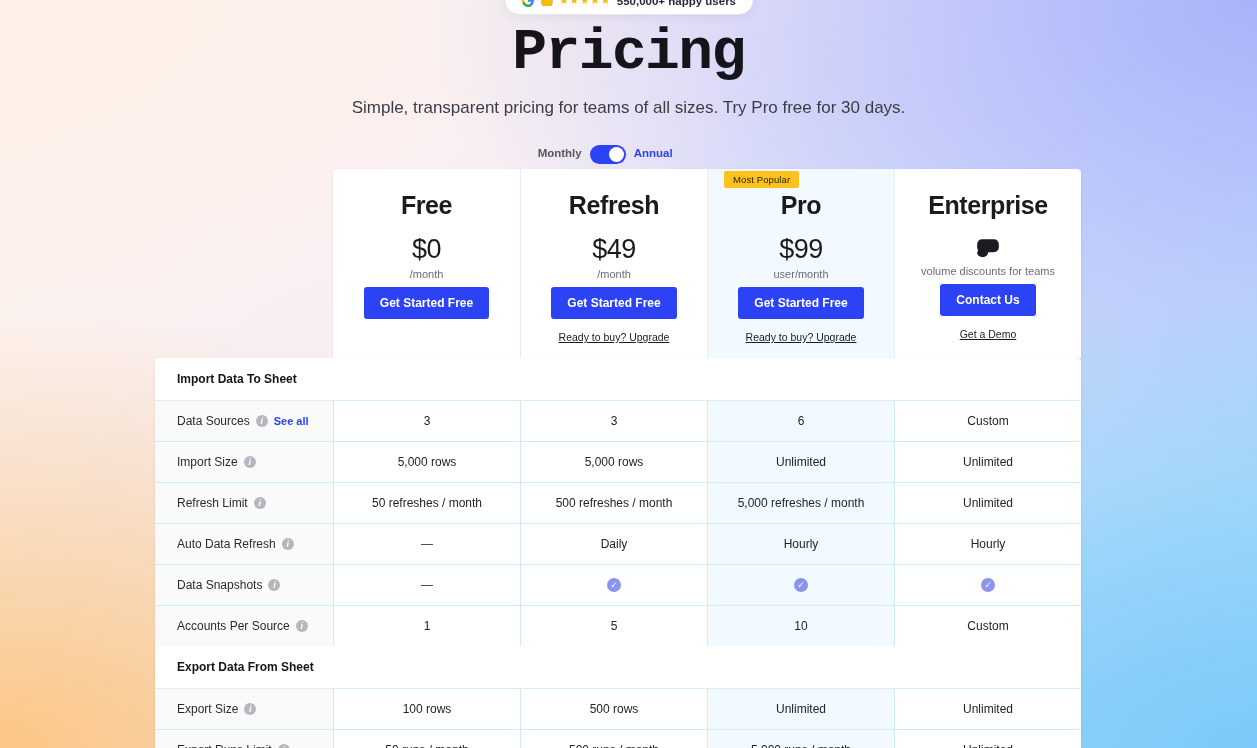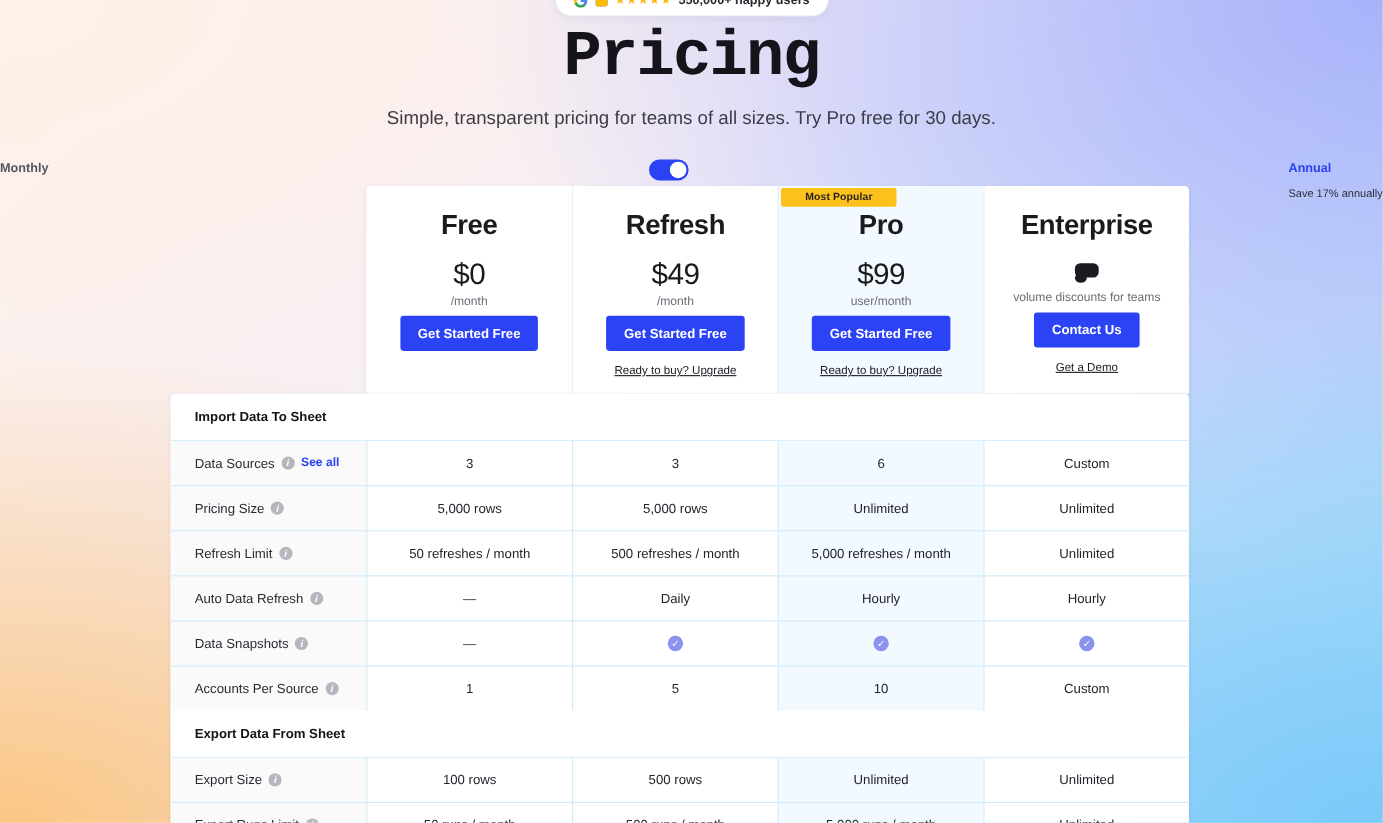--- a/index.html
+++ b/index.html
@@ -30,21 +30,21 @@
   .rp-text { font-weight: bold; font-size: 11.5px; }
 
   h1.page-title {
     font-size: 58px; font-weight: bold; letter-spacing: -1.6px;
     line-height: 1; padding-top: 24px; color: #14141a; font-family: Liberation Mono, monospace;
   }
   .subtitle { font-size: 17px; color: #3c3c46; margin-top: 16px; }
 
   
   .toggle-wrap {
-    margin-top: 26px; display: flex; justify-content: space-between;
+    margin-top: 26px; display: flex; justify-content: center;
     align-items: flex-start; gap: 8px;
   }
   .toggle-label { font-size: 11.5px; font-weight: bold; color: #56565f; padding-top: 3px; }
   .toggle-label.active { color: #2b42f5; }
   .switch {
     width: 36px; height: 19px; border-radius: 999px; background: #2b42f5;
     position: relative; cursor: pointer; flex: none; margin-top: 1px;
   }
   .switch .knob {
     position: absolute; top: 2px; right: 2px; width: 15px; height: 15px;
@@ -57,23 +57,23 @@
   .plans {
     position: absolute; left: 333px; top: 169px; width: 748px; height: 189px;
     display: grid; grid-template-columns: repeat(4, 1fr);
     background: #fff; border-radius: 4px 4px 0 0; overflow: hidden;
     box-shadow: 0 1px 3px rgba(30,30,60,.08);
   }
   .plan { position: relative; text-align: center; padding-top: 22px; }
   .plan + .plan { border-left: 1px solid #e9eef5; }
   .plan.popular { background: #f2f9ff; }
   .badge {
-    position: absolute; top: 2px; left: 2px;
-    background: #fcc21b; color: #231f20; font-size: 9.5px; font-weight: bold;
-    padding: 3px 22px; border-radius: 2px; letter-spacing: .1px;
+    position: absolute; top: 2px; left: 16px;
+    background: #fcc21b; color: #231f20; font-size: 9.5px; font-weight: normal;
+    padding: 3px 9px; border-radius: 2px; letter-spacing: .1px;
   }
   .plan-name { font-size: 25px; font-weight: bold; letter-spacing: -.4px; }
   .plan-price { font-size: 27px; font-weight: normal; margin-top: 14px; letter-spacing: -.5px; }
   .plan-unit { font-size: 11px; color: #6c6c76; margin-top: 3px; }
   .chat-icon { margin-top: 16px; height: 26px; display: flex; justify-content: center; align-items: center; }
   .cta {
     display: inline-block; margin-top: 7px; background: #2b42f5; color: #fff;
     font-size: 12px; font-weight: bold; border: none; border-radius: 3px;
     padding: 9px 16px; cursor: pointer; font-family: inherit;
   }
@@ -177,21 +177,21 @@
         <span class="info-icon">i</span>
         <span class="see-all">See all</span>
       </div>
       <div class="cell">3</div>
       <div class="cell">3</div>
       <div class="cell popular">6</div>
       <div class="cell">Custom</div>
     </div>
     <div class="row">
       <div class="feat">
-        <span>Pricing Size</span>
+        <span>Import Size</span>
         <span class="info-icon">i</span>
       </div>
       <div class="cell">5,000 rows</div>
       <div class="cell">5,000 rows</div>
       <div class="cell popular">Unlimited</div>
       <div class="cell">Unlimited</div>
     </div>
     <div class="row">
       <div class="feat">
         <span>Refresh Limit</span>

